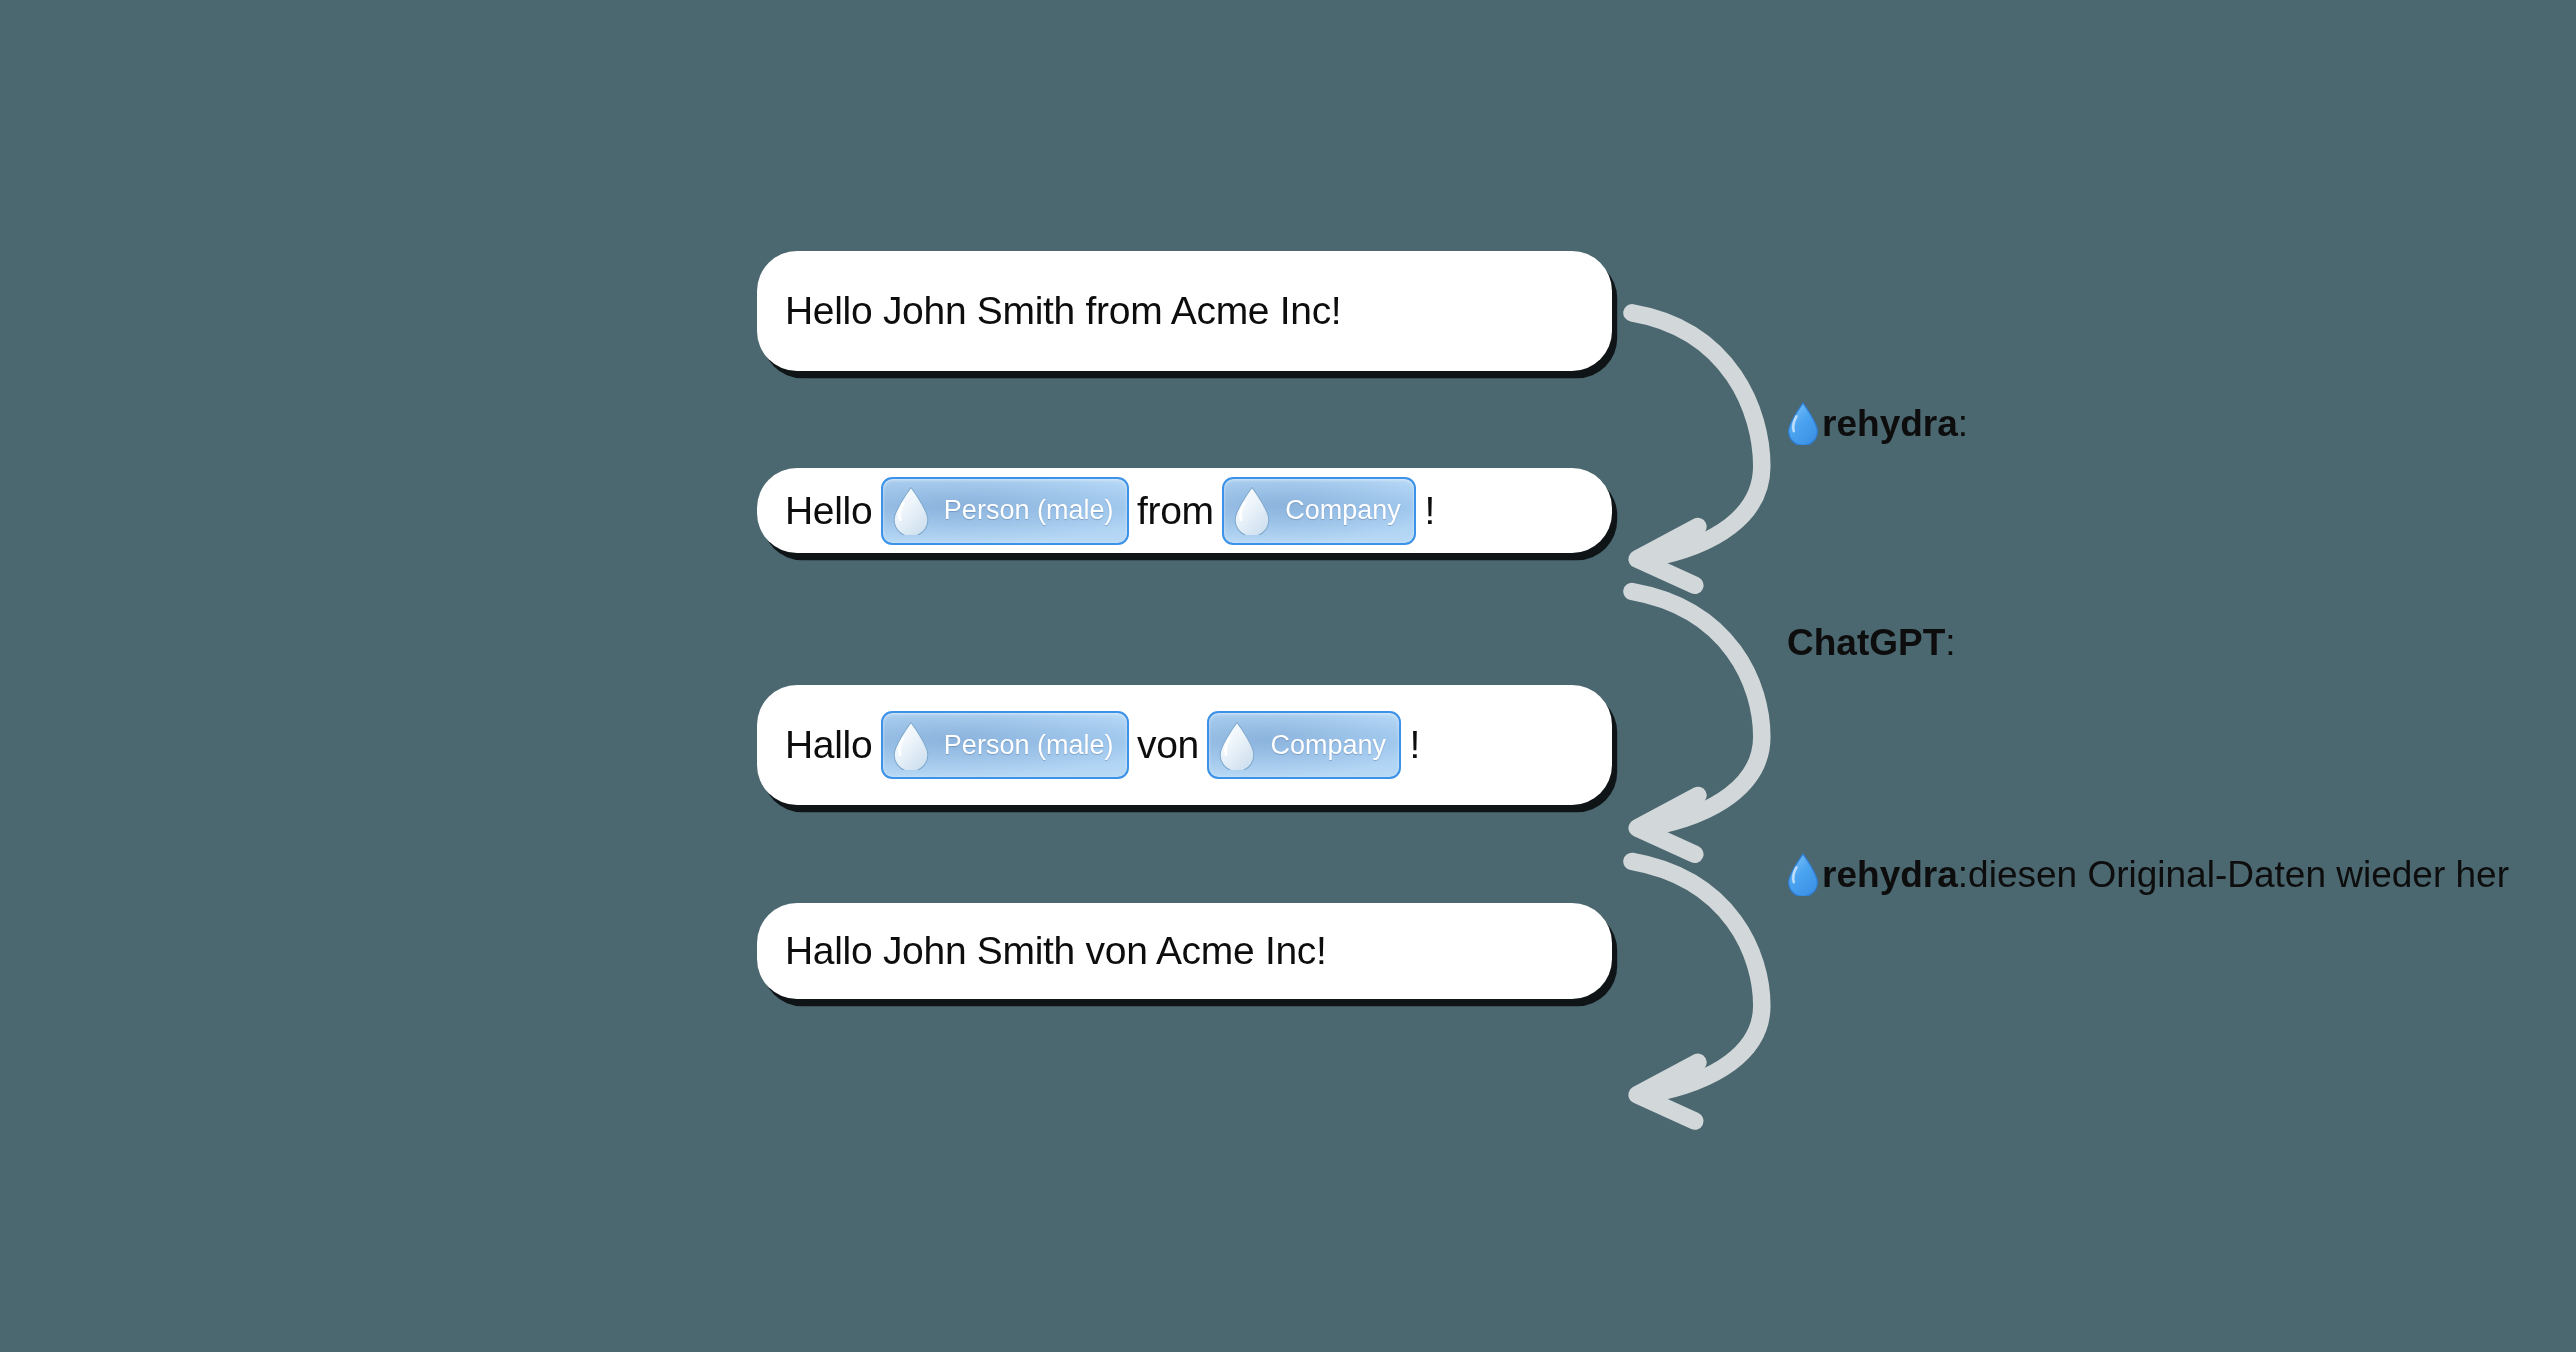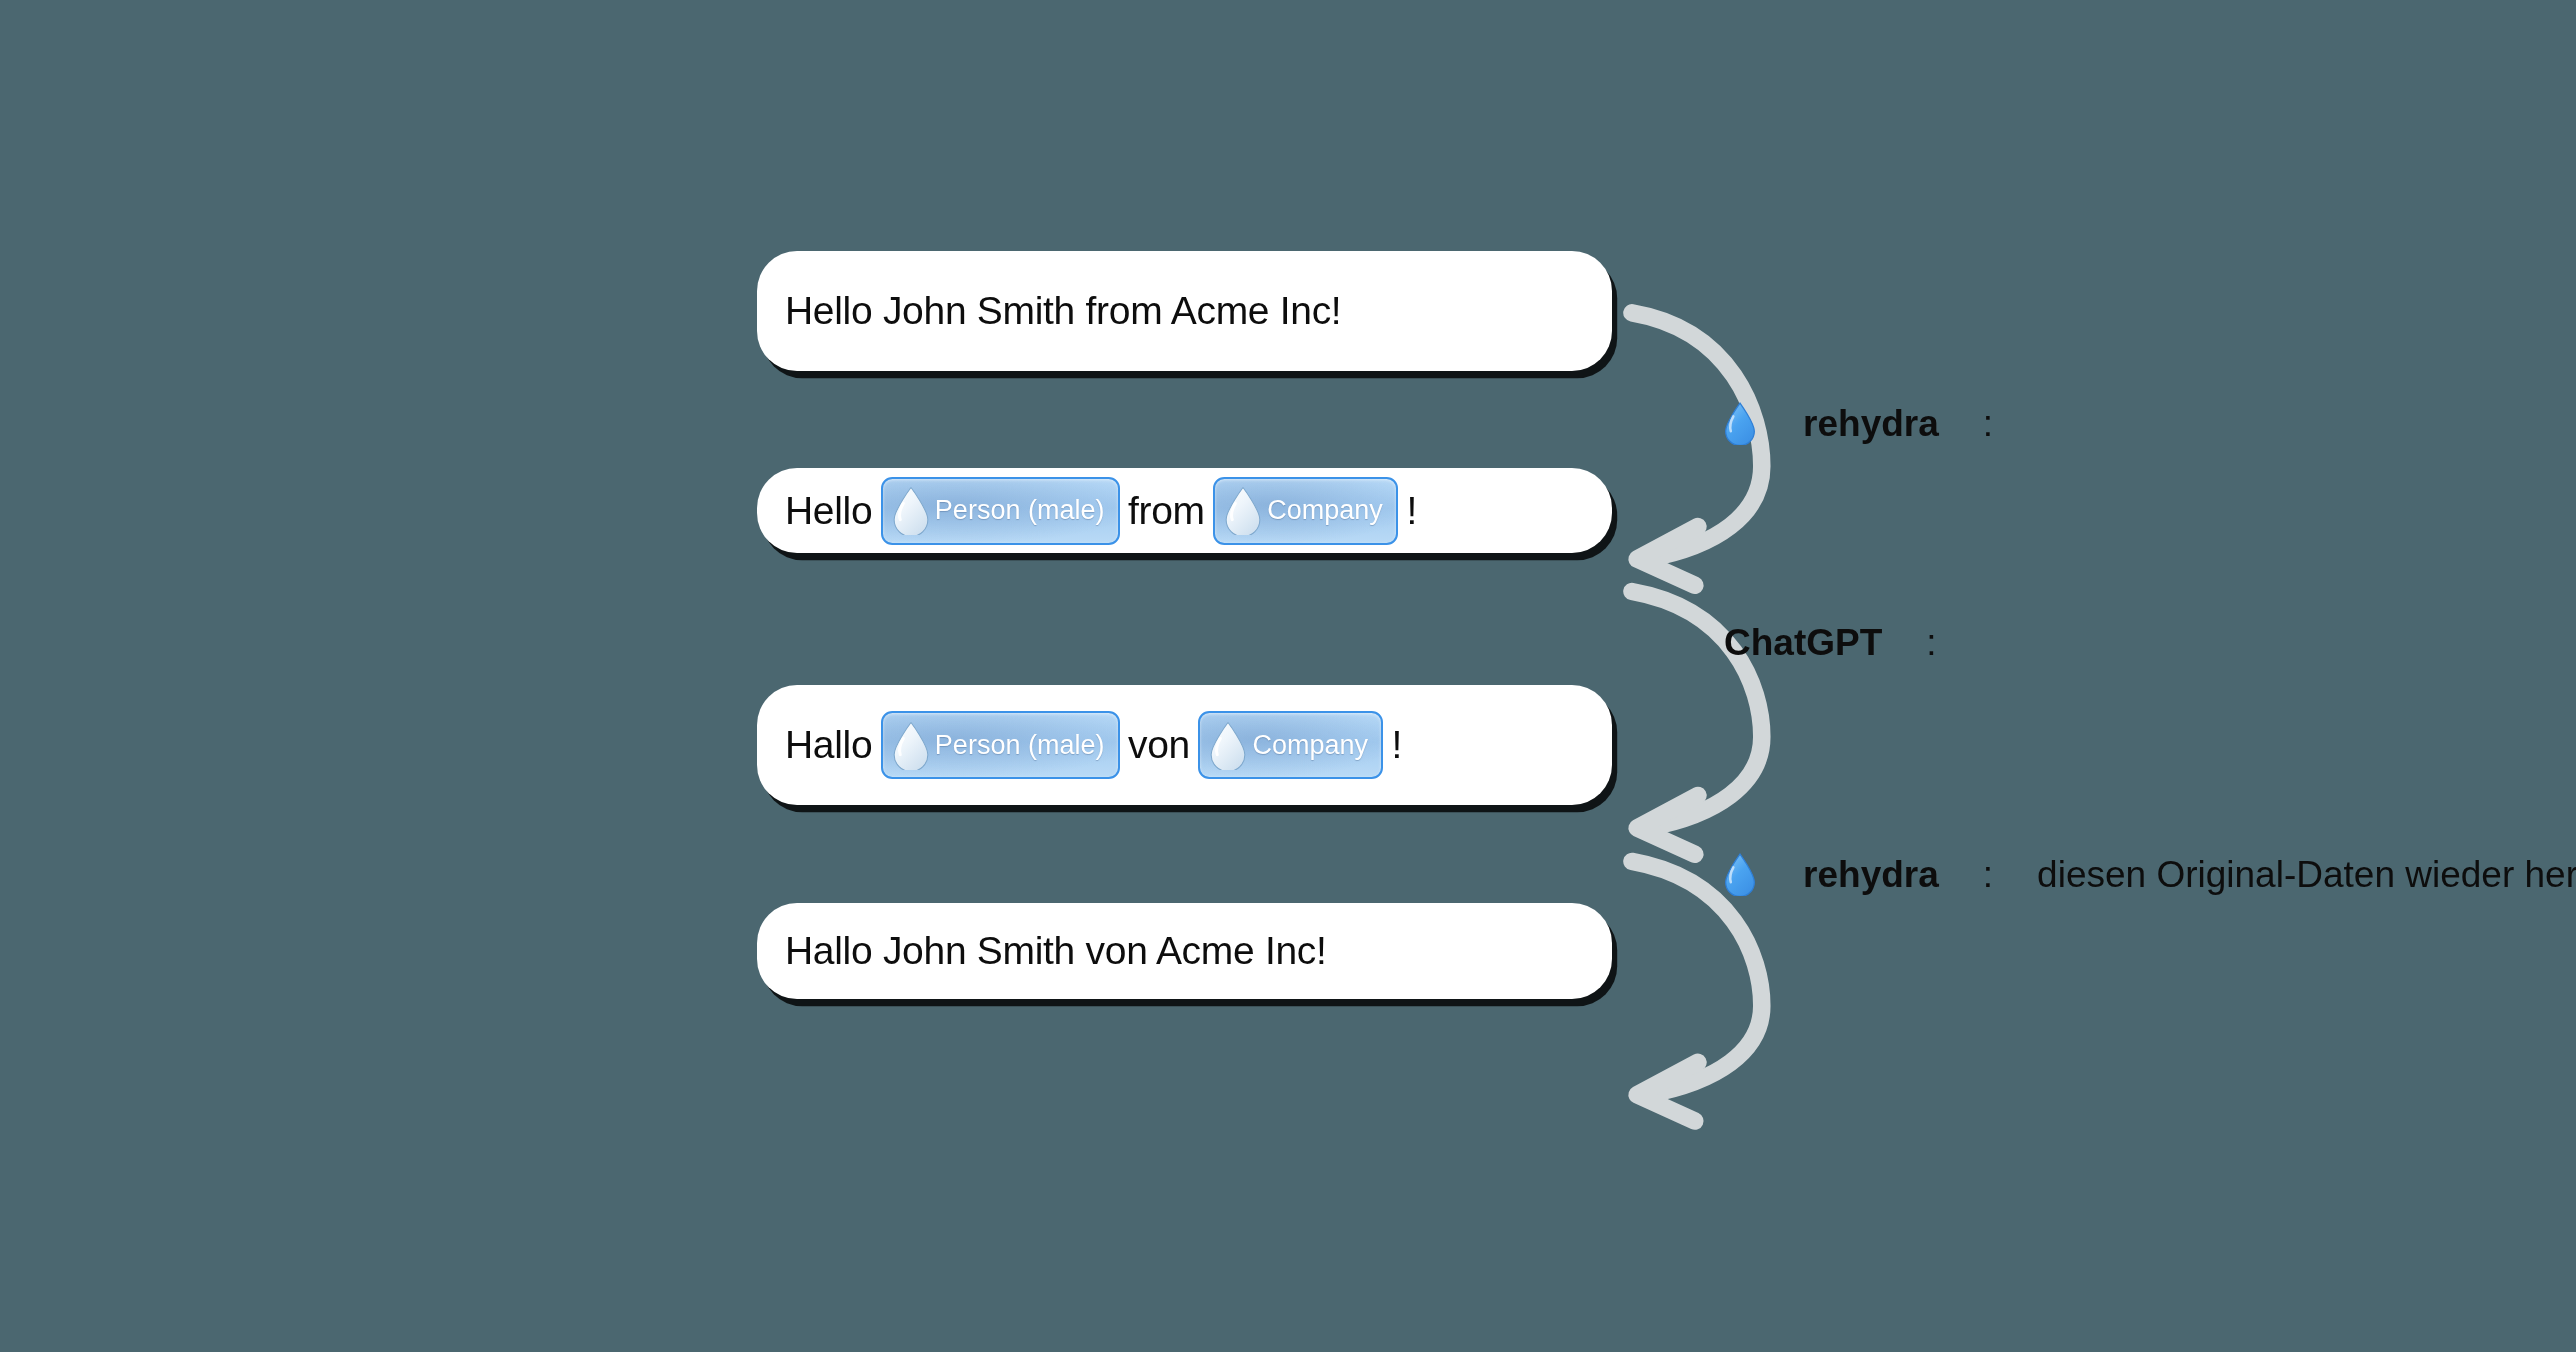--- a/index.html
+++ b/index.html
@@ -38,21 +38,21 @@
 
   #bubble1{top:251px;height:120px;}
   #bubble2{top:468px;height:85px;}
   #bubble3{top:685px;height:120px;}
   #bubble4{top:903px;height:96px;text-align:right;}
 
   
   .token{
     display:inline-flex;
     align-items:center;
-    gap:5px;
+    gap:14px;
     height:64px;
     padding:0 13.4px 0 9.3px;
     margin:0 8.2px;
     border:2.6px solid #3b92e8;
     border-radius:11.3px;
     background:
       radial-gradient(130% 100% at 30% 40%, rgba(120,160,205,0.55) 0%, rgba(120,160,205,0.0) 62%),
       linear-gradient(180deg,#b6d8f6 0%, #a3cbf0 45%, #b9daf6 100%);
     box-shadow:inset 0 1px 3.1px rgba(255,255,255,0.55);
   }
@@ -68,28 +68,27 @@
     flex:0 0 auto;
     display:block;
   }
 
   
   #arrows{position:absolute;left:0;top:0;width:3776px;height:1353px;pointer-events:none;}
 
   
   .note{
     position:absolute;
-    left:1724px;
+    left:1787px;
     display:flex;
     align-items:center;
     white-space:nowrap;
     color:#0d0d0d;
     font-size:37px;
     line-height:1;
-    gap:44px;
   }
   .note .note-drop{width:32px;height:43px;flex:0 0 auto;margin-right:3.1px;}
   .note .actor{font-weight:700;}
   .note .desc{font-weight:400;}
   #note1{top:402px;}
   #note2{top:624px;}
   #note3{top:853px;}
 </style>
 </head>
 <body style="background: rgb(75, 103, 112);">

